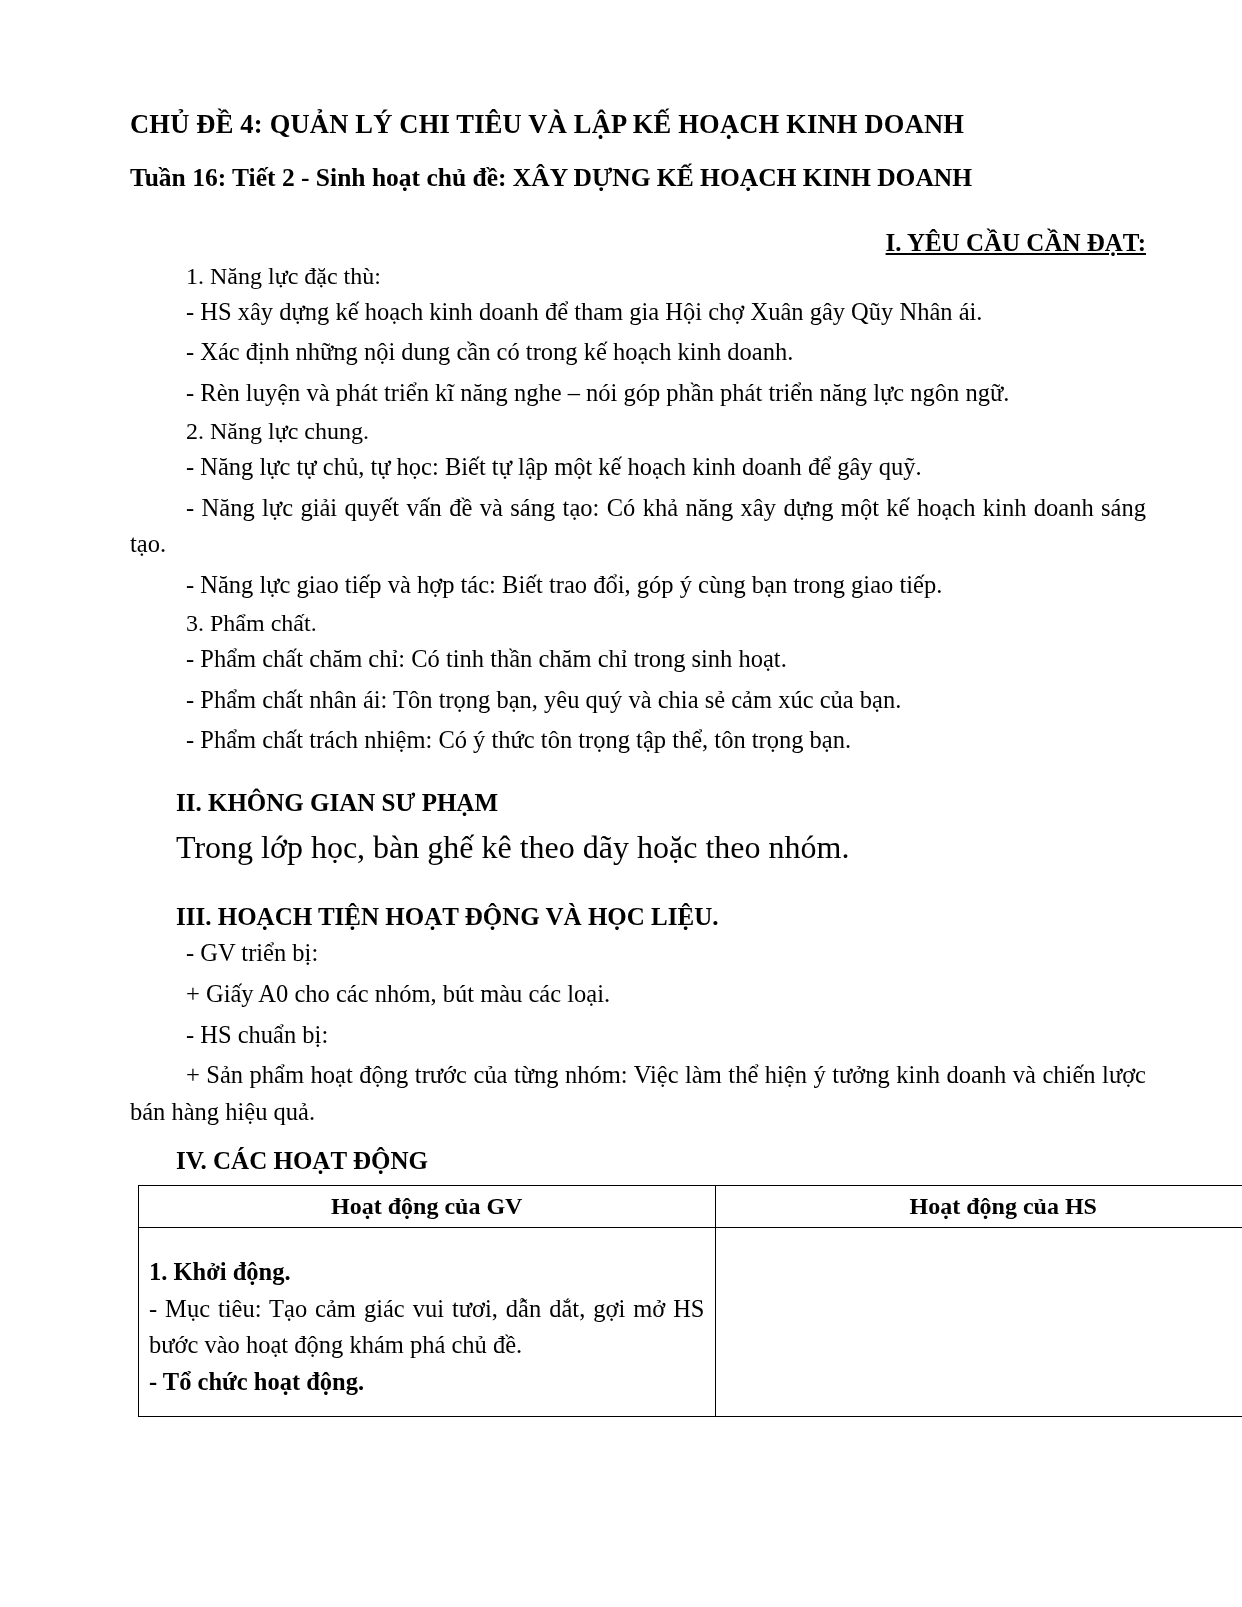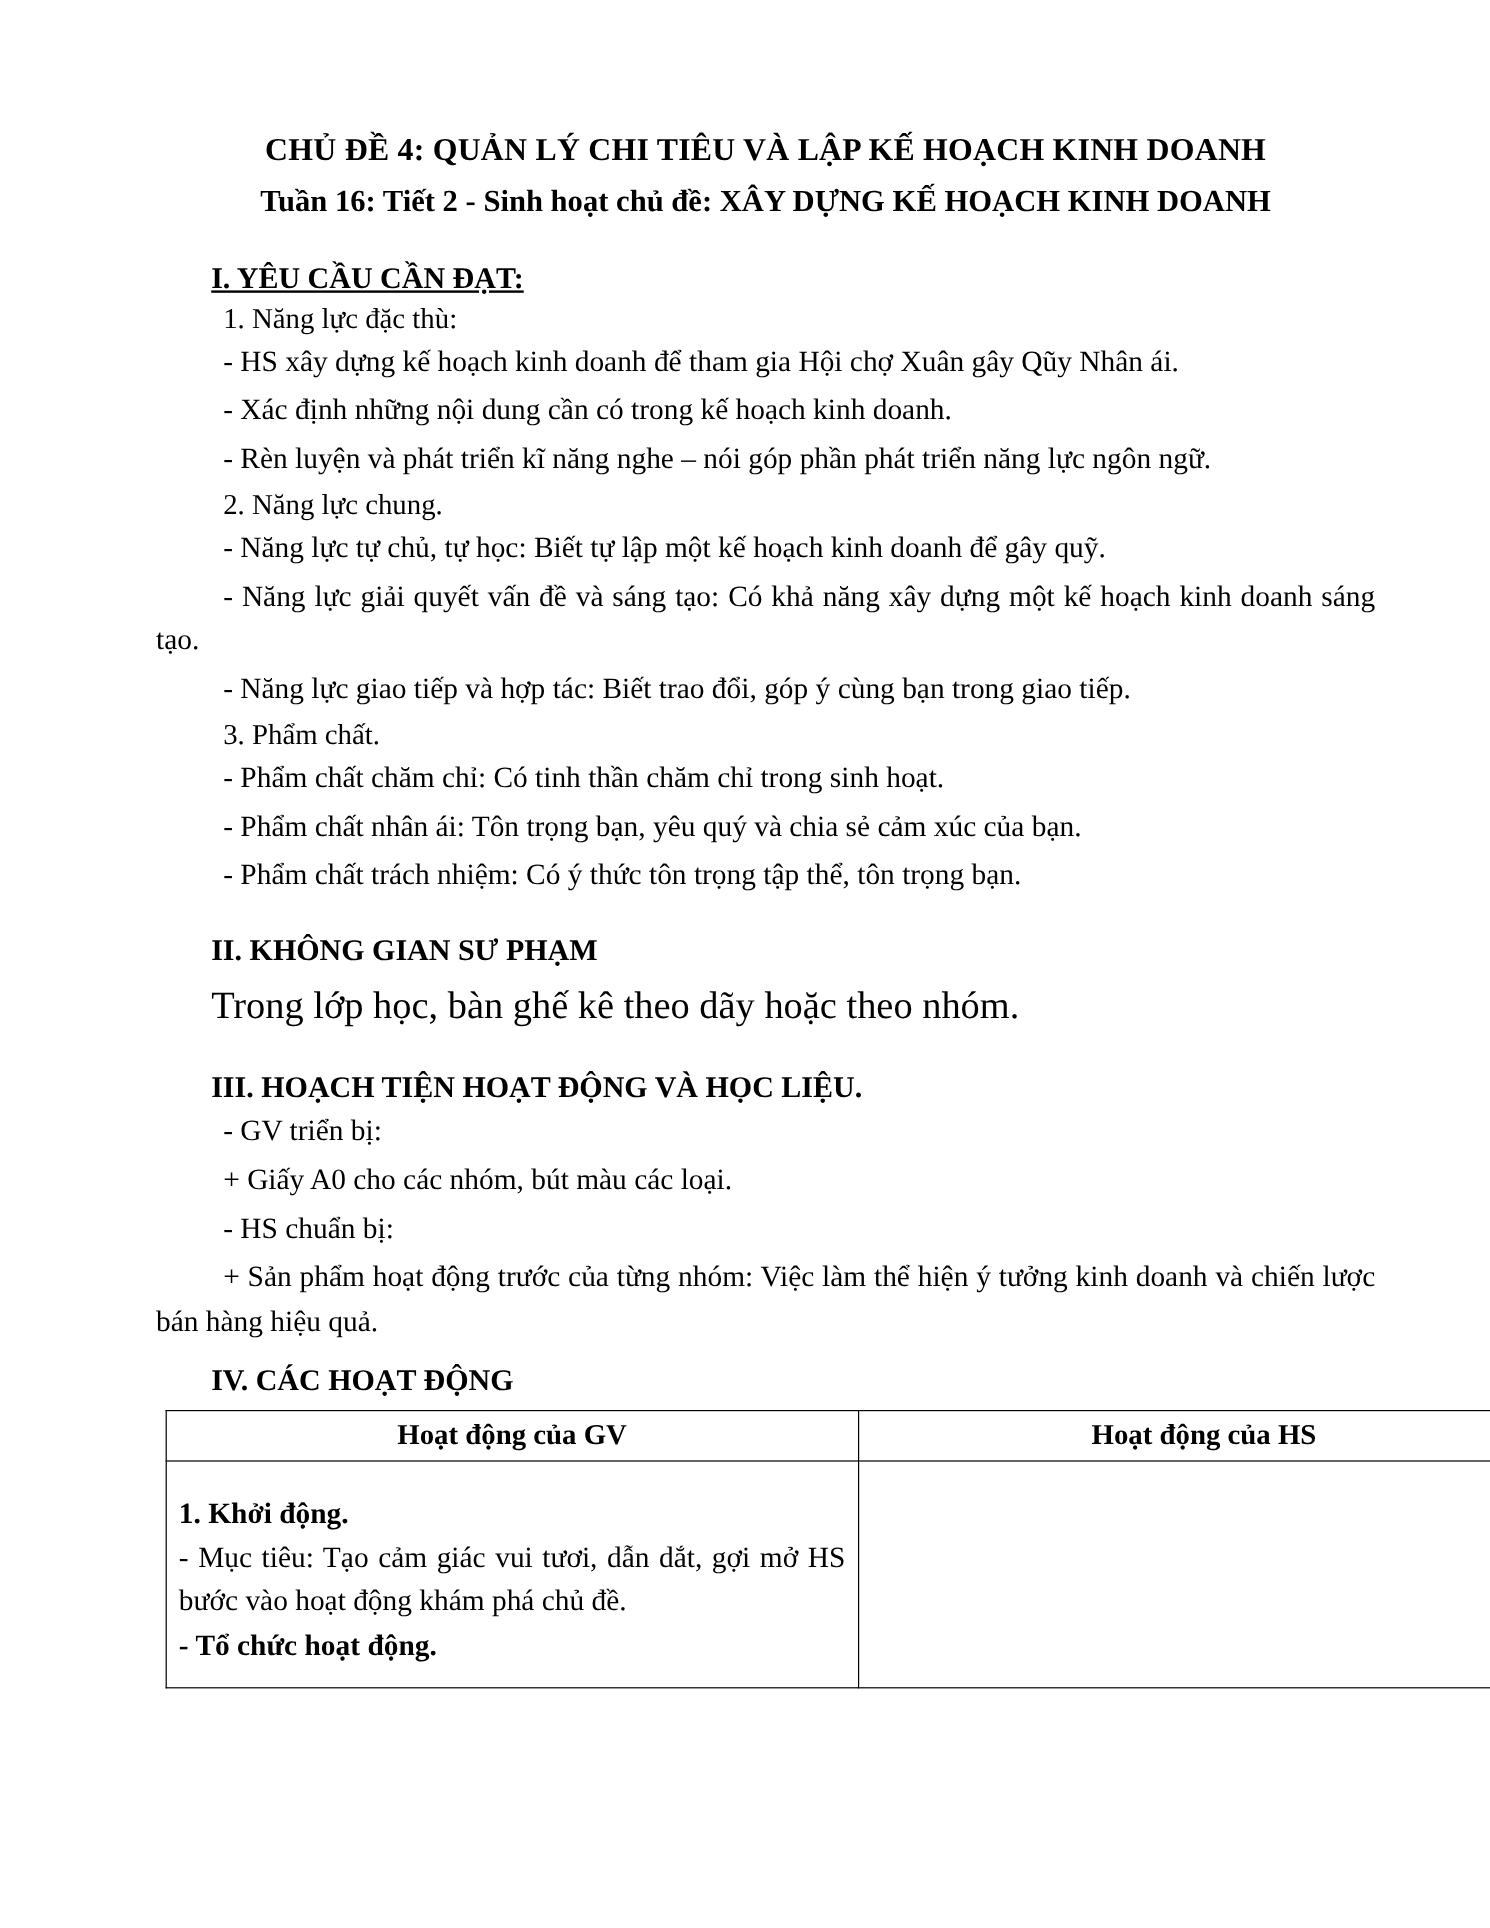--- a/index.html
+++ b/index.html
@@ -14,43 +14,44 @@
     color: #000000;
   }
   .page {
     position: relative;
     width: 1242px;
     min-height: 1607px;
     box-sizing: border-box;
     padding: 108px 96px 40px 130px;
   }
   .title-block {
-    text-align: center;
+    text-align: left;
     margin-bottom: 34px;
   }
   .doc-title {
     font-size: 26.5px;
     font-weight: bold;
     letter-spacing: 0.2px;
     line-height: 1.28;
   }
   .doc-subtitle {
     font-size: 25.5px;
     font-weight: bold;
     line-height: 1.28;
-    margin-top: 10px;
+    margin-top: 20px;
   }
   .section-heading {
     font-size: 25px;
     font-weight: bold;
     margin: 16px 0 4px 0;
     padding-left: 46px;
   }
   .section-heading.underline {
     text-decoration: underline;
+    text-align: right;
   }
   .sub-heading {
     font-size: 24px;
     font-weight: normal;
     margin: 6px 0 2px 0;
     padding-left: 56px;
   }
   p.line {
     font-size: 24.5px;
     line-height: 1.5;

